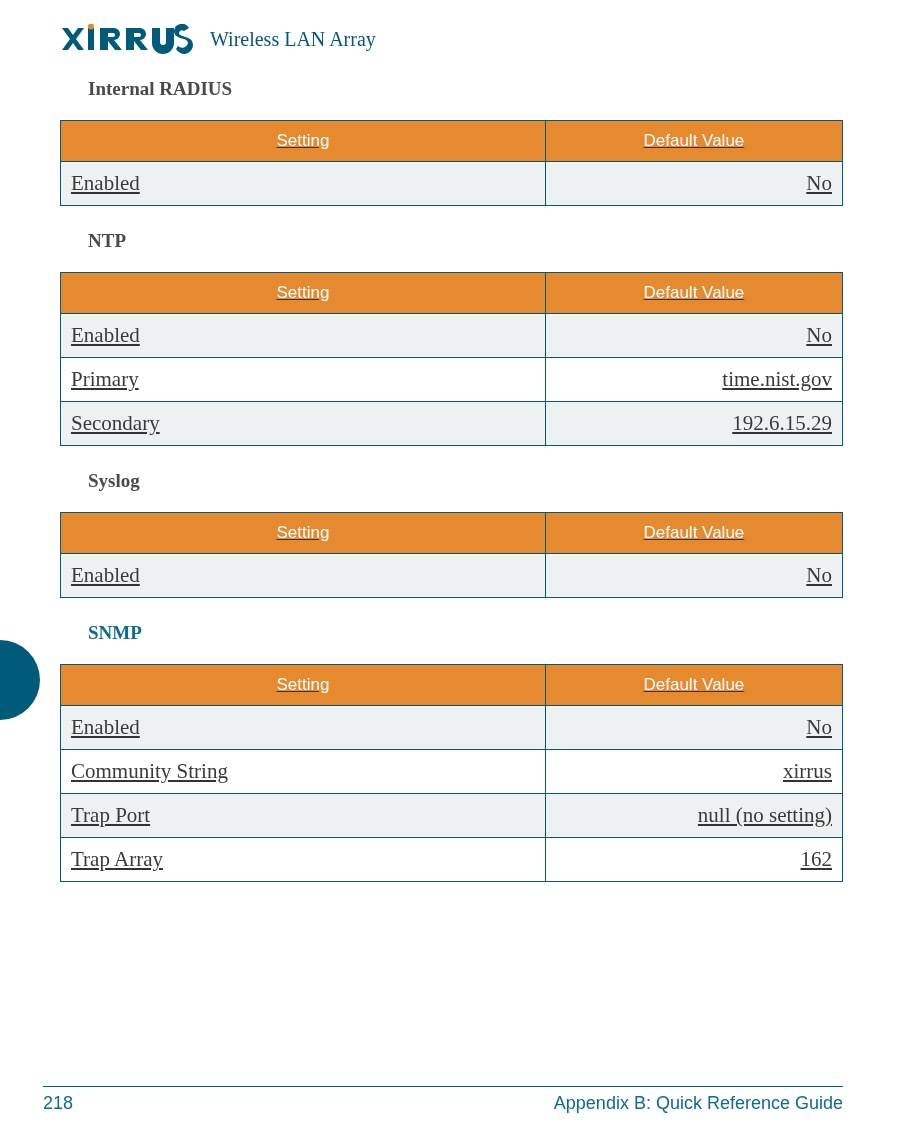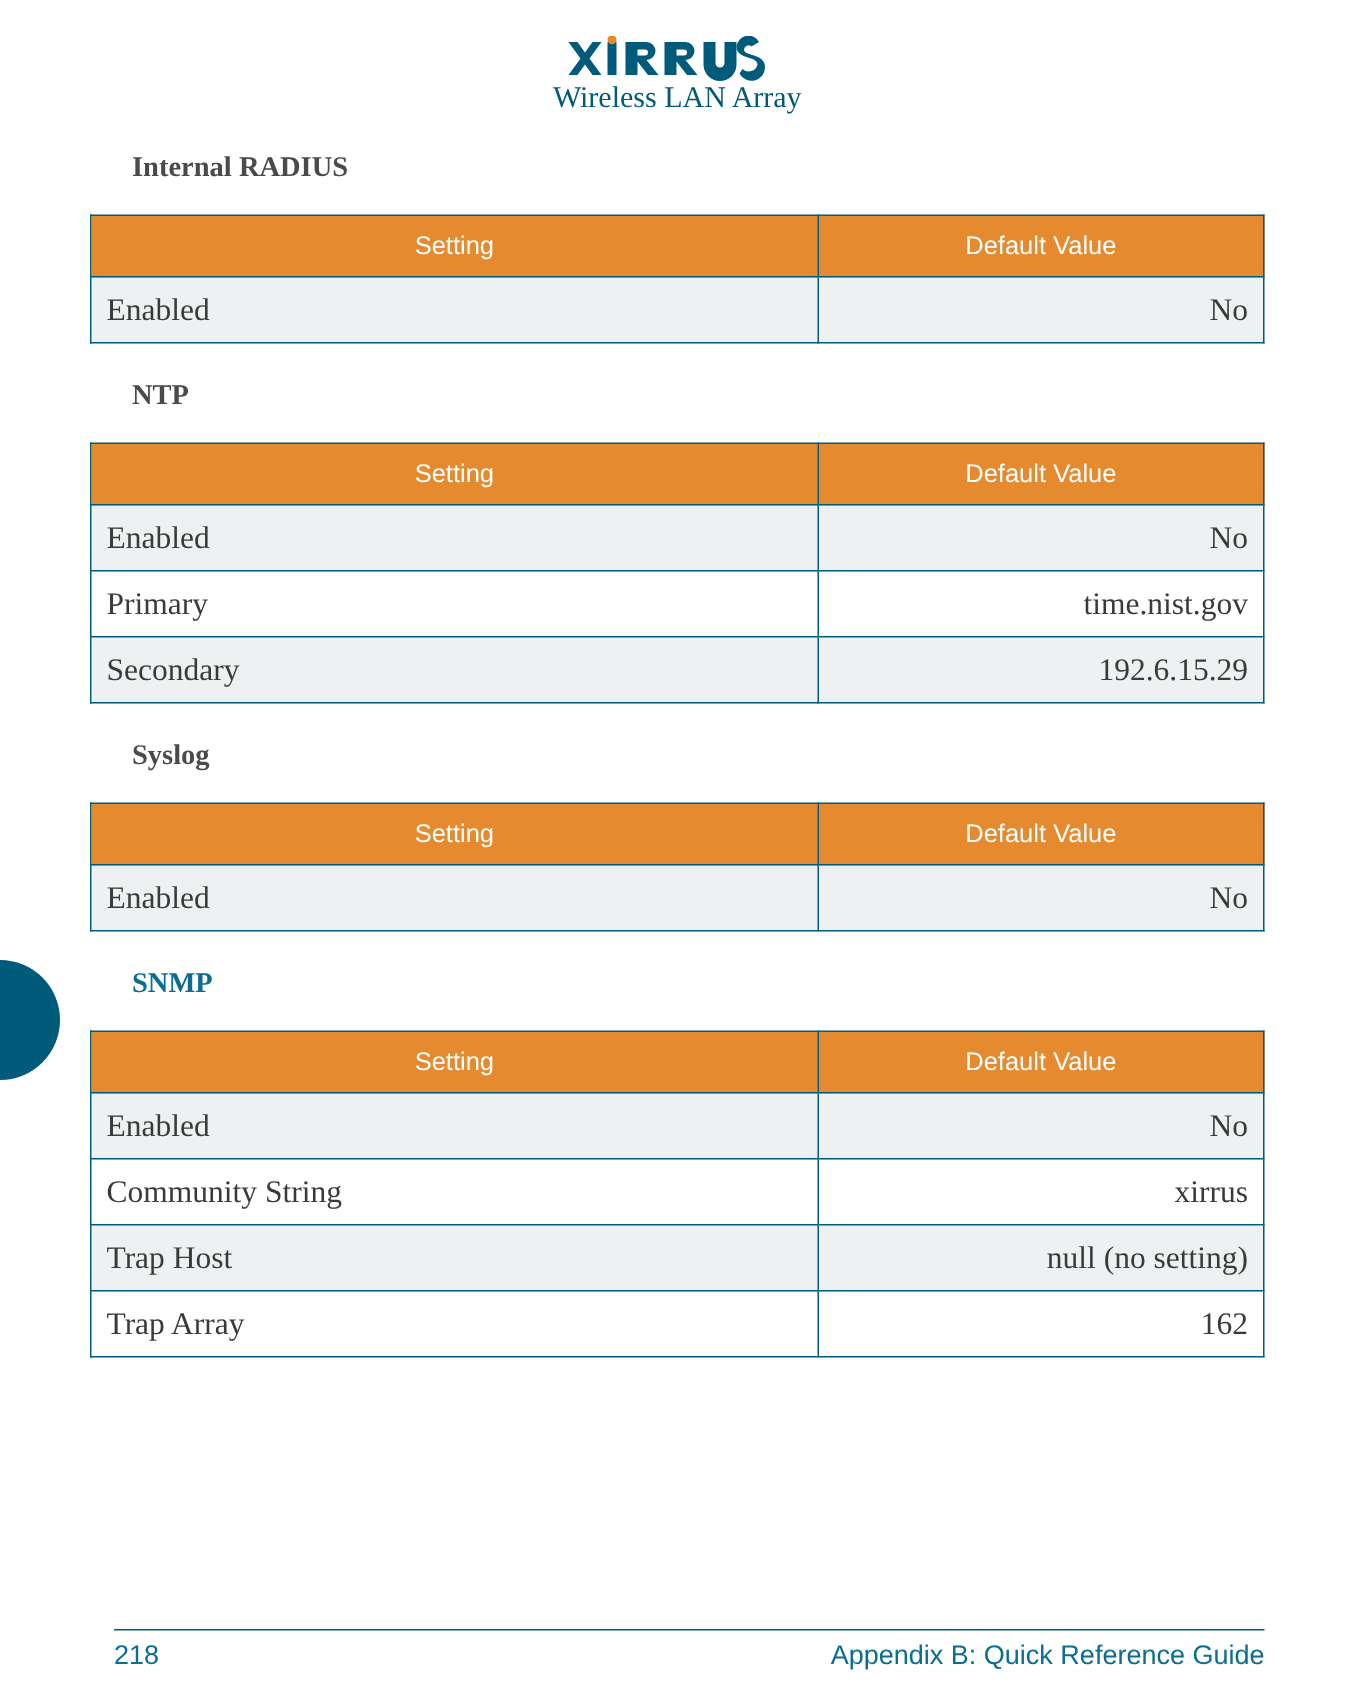--- a/index.html
+++ b/index.html
@@ -7,24 +7,23 @@
     width: 903px;
     height: 1138px;
     background: #fff;
     font-family: Georgia, 'Times New Roman', serif;
     color: #333;
     position: relative;
     padding: 24px 60px 20px 60px;
   }
   .header-row {
     display: flex;
-    justify-content: space-between;
+    justify-content: flex-start;
     align-items: center;
     margin-bottom: 4px;
-    flex-direction: column;
   }
   .logo {
     display: flex;
     align-items: center;
     gap: 3px;
   }
   .doc-title {
     color: #005a7a;
     font-size: 20px;
     font-family: Georgia, serif;
@@ -37,20 +36,21 @@
     margin-bottom: 20px;
     font-family: Georgia, serif;
     margin-left: 28px;
   }
   .section-heading.link { color: #0b6d8f; }
   table.settings {
     border-collapse: collapse;
     width: 100%;
     margin-bottom: 14px;
     border: 1.5px solid #005a7a;
+    text-decoration: underline;
   }
   table.settings th {
     background: #e58a2e;
     color: #fff;
     font-weight: normal;
     font-family: Arial, Helvetica, sans-serif;
     font-size: 17px;
     padding: 10px 8px;
     border: 1.5px solid #005a7a;
     text-align: center;
@@ -73,21 +73,21 @@
     top: 640px;
     width: 40px;
     height: 80px;
     background: #005a7a;
     border-top-right-radius: 40px;
     border-bottom-right-radius: 40px;
   }
   .footer {
     position: absolute;
     bottom: 24px;
-    left: 76px;
+    left: 43px;
     right: 60px;
     border-top: 1.5px solid #005a7a;
     padding-top: 6px;
     display: flex;
     justify-content: space-between;
     color: #0b6d8f;
     font-family: Arial, Helvetica, sans-serif;
     font-size: 18px;
   }
 </style>
@@ -170,21 +170,21 @@
   </tr>
   <tr class="alt">
     <td>Enabled</td>
     <td class="value">No</td>
   </tr>
   <tr>
     <td>Community String</td>
     <td class="value">xirrus</td>
   </tr>
   <tr class="alt">
-    <td>Trap Host</td>
+    <td>Trap Port</td>
     <td class="value">null (no setting)</td>
   </tr>
   <tr>
     <td>Trap Array</td>
     <td class="value">162</td>
   </tr>
 </tbody>
   </table>
 
 <div class="side-tab"></div>

